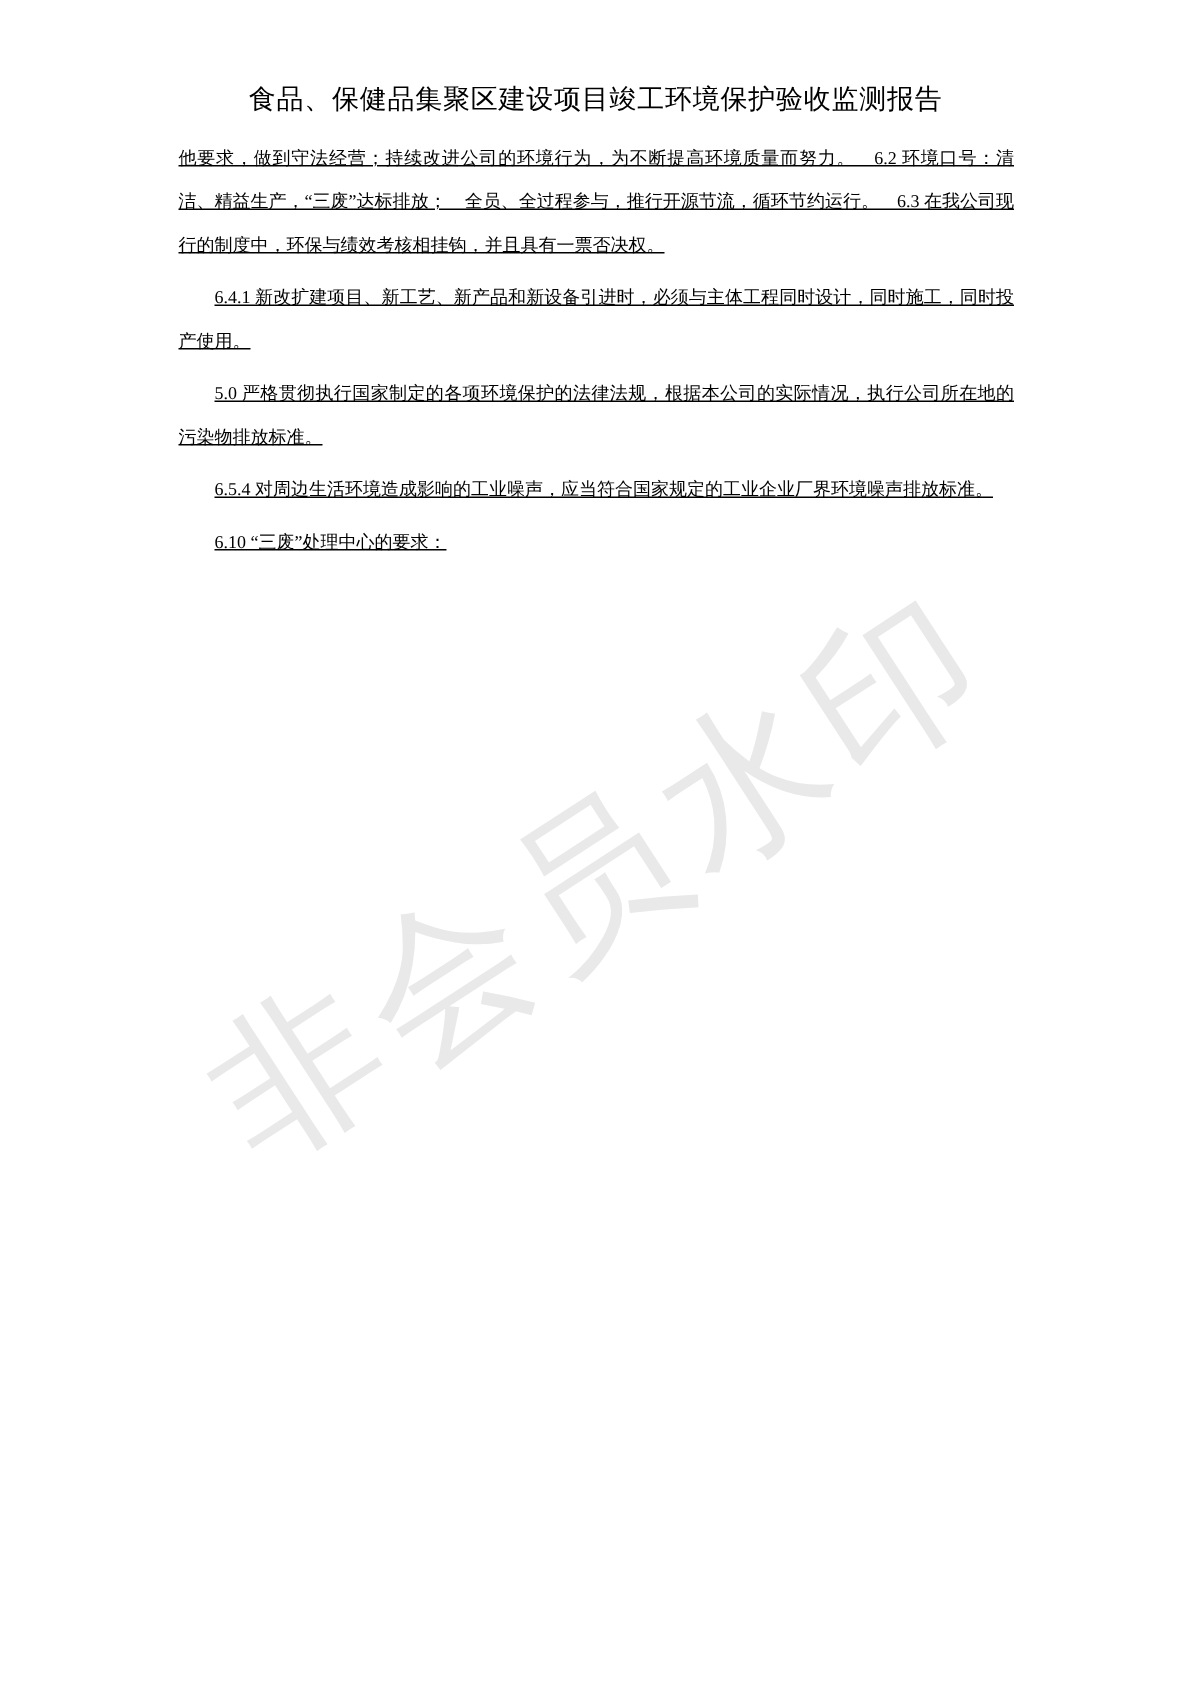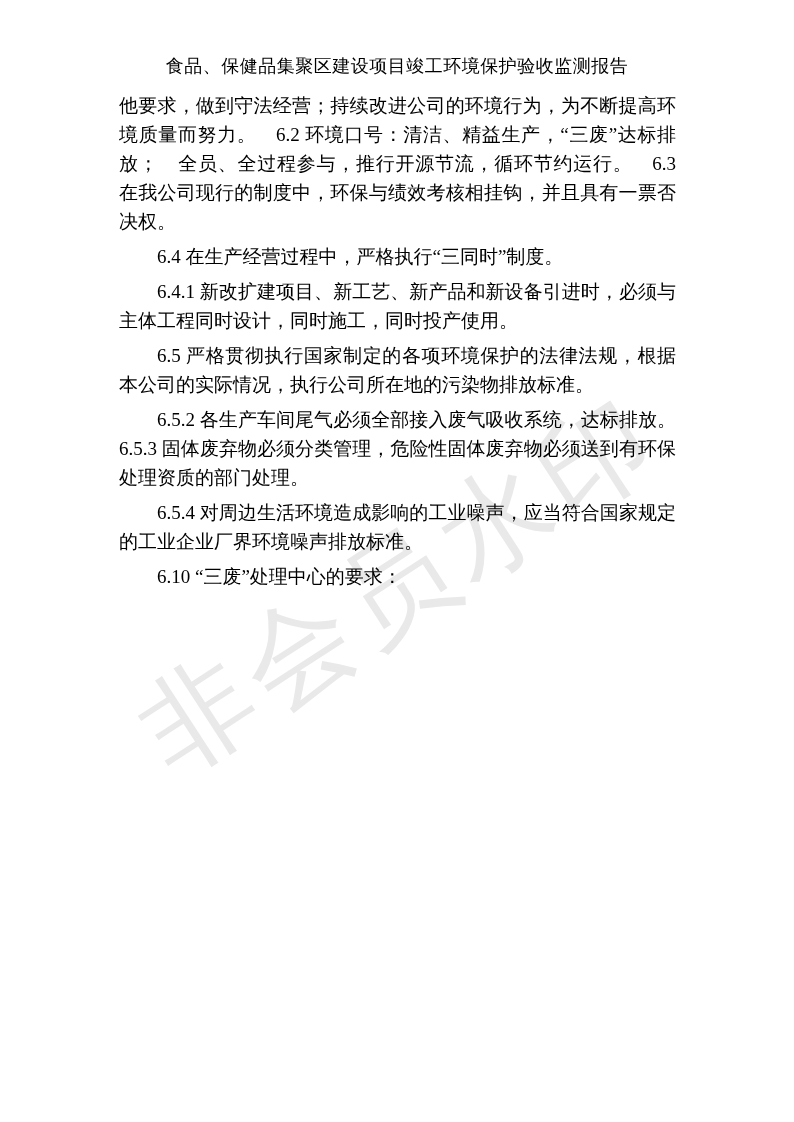--- a/index.html
+++ b/index.html
@@ -30,25 +30,26 @@
   }
   .doc-body {
     position: absolute;
     top: 91px;
     left: 119px;
     width: 557px;
     z-index: 1;
   }
   .doc-body p {
     margin: 0 0 6px 0;
-    font-size: 19px;
+    font-size: 12px;
     line-height: 29px;
     text-align: justify;
     text-indent: 2em;
     word-break: break-all;
+    text-decoration: underline;
   }
   .doc-body p.continuation {
     text-indent: 0;
   }
   .watermark {
     position: absolute;
     left: 100px;
     top: 520px;
     width: 600px;
     text-align: center;
@@ -68,21 +69,19 @@
 <body>
 
 <div class="page">
 
   <div class="watermark">非会员水印</div>
 
   <div class="doc-title">食品、保健品集聚区建设项目竣工环境保护验收监测报告</div>
 
   <div class="doc-body">
     <p class="continuation">他要求，做到守法经营；持续改进公司的环境行为，为不断提高环境质量而努力。　6.2 环境口号：清洁、精益生产，“三废”达标排放；　全员、全过程参与，推行开源节流，循环节约运行。　6.3 在我公司现行的制度中，环保与绩效考核相挂钩，并且具有一票否决权。</p>
-    <p>6.4 在生产经营过程中，严格执行“三同时”制度。</p>
     <p>6.4.1 新改扩建项目、新工艺、新产品和新设备引进时，必须与主体工程同时设计，同时施工，同时投产使用。</p>
-    <p>6.5 严格贯彻执行国家制定的各项环境保护的法律法规，根据本公司的实际情况，执行公司所在地的污染物排放标准。</p>
-    <p>6.5.2 各生产车间尾气必须全部接入废气吸收系统，达标排放。　6.5.3 固体废弃物必须分类管理，危险性固体废弃物必须送到有环保处理资质的部门处理。</p>
+    <p>5.0 严格贯彻执行国家制定的各项环境保护的法律法规，根据本公司的实际情况，执行公司所在地的污染物排放标准。</p>
     <p>6.5.4 对周边生活环境造成影响的工业噪声，应当符合国家规定的工业企业厂界环境噪声排放标准。</p>
     <p>6.10 “三废”处理中心的要求：</p>
   </div>
 
 </div>
 
 </body></html>

